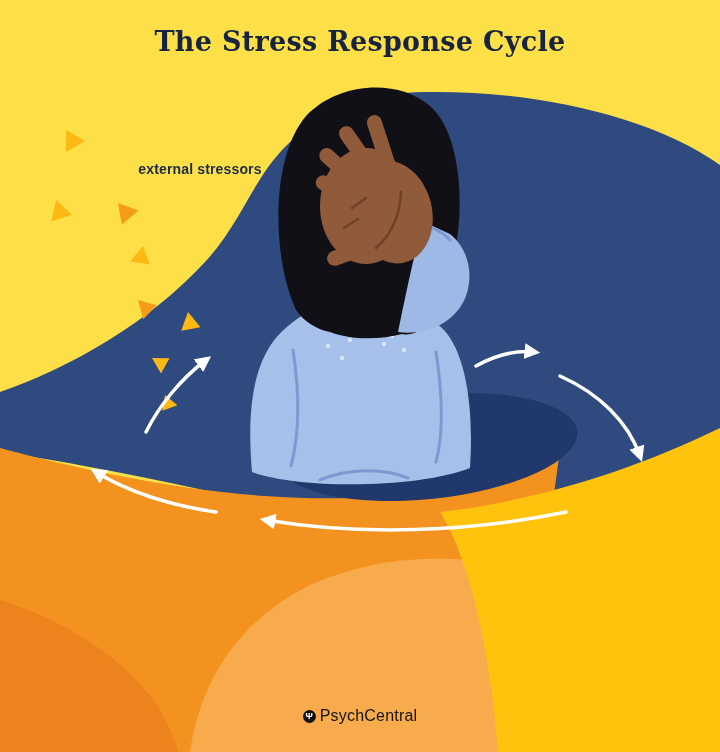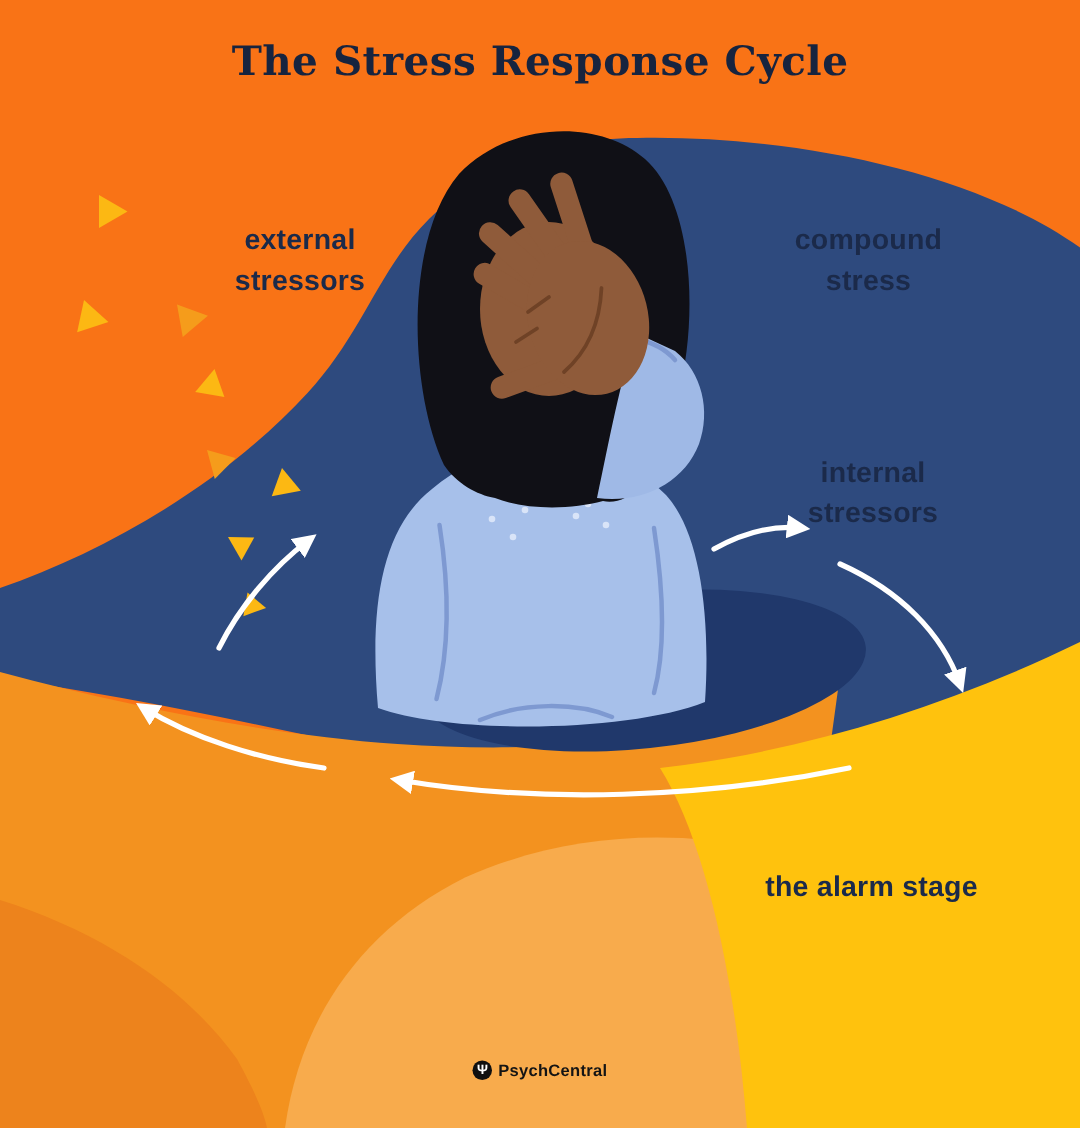--- a/index.html
+++ b/index.html
@@ -1,45 +1,45 @@
 <!DOCTYPE html>
 <html><head>
 <meta charset="utf-8">
 <style>
   html,body{margin:0;padding:0;background:#e8e8e8;}
   .canvas{
     position:relative;width:720px;height:752px;margin:0 auto;
-    background:#f97316;overflow:hidden;outline:1px solid #bdbdbd;
+    background:#fde047;overflow:hidden;outline:1px solid #bdbdbd;
     font-family:"Liberation Sans",sans-serif;
   }
   .art{position:absolute;left:0;top:0;}
   .title{
     position:absolute;top:26px;left:0;right:0;text-align:center;
     font-family:"DejaVu Serif","Liberation Serif",serif;
     font-size:27px;font-weight:700;color:#17243F;letter-spacing:.3px;z-index:3;
   }
   .label{
     position:absolute;z-index:3;text-align:center;
-    font-weight:700;font-size:19px;line-height:1.4;color:#1B2A4A;letter-spacing:.15px;
+    font-weight:700;font-size:14px;line-height:1.4;color:#1B2A4A;letter-spacing:.15px;margin-top:12px;
   }
   .lbl-external{left:125px;top:148px;width:150px;}
   .lbl-compound{left:505px;top:148px;width:148px;}
   .lbl-internal{left:508px;top:303px;width:148px;}
   .lbl-alarm{left:507px;top:579px;width:148px;}
   .lbl-resistance{left:228px;top:638px;width:120px;}
   .lbl-exhaustion{left:28px;top:593px;width:126px;}
   .footer{
     position:absolute;left:0;right:0;top:707px;z-index:3;
     display:flex;justify-content:center;align-items:center;gap:4px;
   }
   .logo{
     width:13px;height:13px;border-radius:50%;background:#101010;color:#fff;
     font-size:9px;line-height:13px;text-align:center;font-weight:700;
   }
-  .brand{font-weight:700;font-size:11px;color:#141414;letter-spacing:.2px;}
+  .brand{font-weight:400;font-size:16px;color:#141414;letter-spacing:.2px;}
 </style>
 </head>
 <body>
 
 <div class="canvas">
 
   <svg class="art" width="720" height="752" viewBox="0 0 720 752">
     <defs>
       <marker id="ah" viewBox="0 0 10 10" refX="6" refY="5" markerWidth="4.5" markerHeight="4.5" orient="auto">
         <path d="M0,0 L10,5 L0,10 Z" fill="#FFFFFF"></path>
@@ -161,22 +161,19 @@
       <path marker-end="url(#ah)" d="M 476,366 C 496,355 515,350 534,352"></path>
       <path marker-end="url(#ah)" d="M 560,376 C 600,394 628,422 640,456"></path>
       <path marker-end="url(#ah)" d="M 566,512 C 470,532 360,536 266,520"></path>
       <path marker-end="url(#ah)" d="M 216,512 C 172,506 128,492 96,472"></path>
     </g>
   </svg>
 
   <div class="title">The Stress Response Cycle</div>
 
   <div class="label lbl-external">external stressors</div>
-  <div class="label lbl-compound">compound stress</div>
-  <div class="label lbl-internal">internal stressors</div>
-  <div class="label lbl-alarm">the alarm stage</div>
 
   <div class="footer">
     <span class="logo">Ψ</span>
     <span class="brand">PsychCentral</span>
   </div>
 
 </div>
 
 </body></html>

